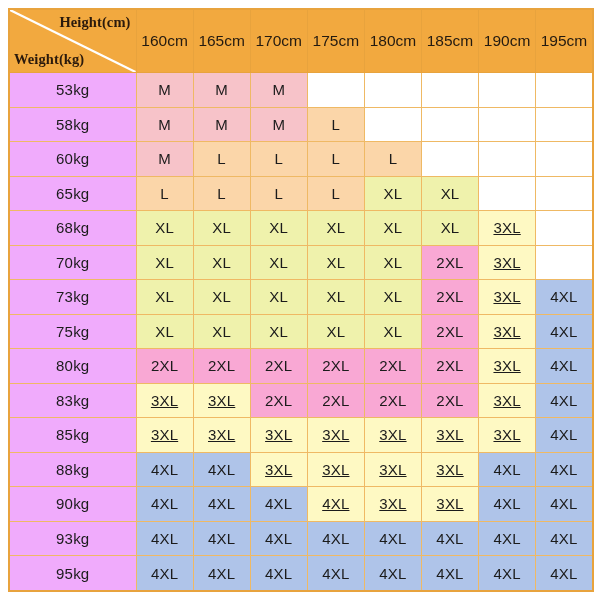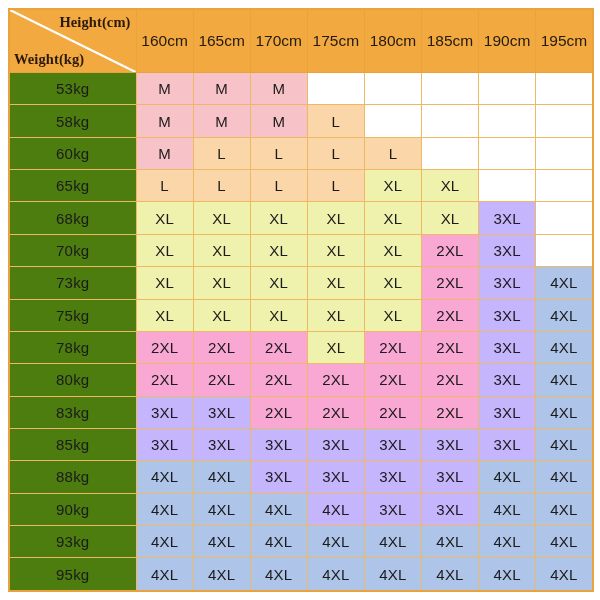--- a/index.html
+++ b/index.html
@@ -87,36 +87,36 @@
     right: 5px;
   }
   th.corner-cell .lbl-weight {
     bottom: 6px;
     left: 4px;
     margin-top: 36px;
   }
 
   
   td.weight-cell {
-    background: #4d7c0f;
+    background: #f0abfc;
     font-size: 15px;
     color: #181818;
     letter-spacing: 0.2px;
     text-align: center;
     padding-right: 6px;
   }
 
   
   td.sz { font-size: 14.5px; letter-spacing: 0.2px; }
   td.sz-empty { background: #ffffff; }
   td.sz-M   { background: #F7C3C9; color: #2a2020; }
   td.sz-L   { background: #FBD6A9; color: #2a2418; }
   td.sz-XL  { background: #EFF2AC; color: #24260f; }
   td.sz-2XL { background: #f9a8d4; color: #0f2b1c; }
-  td.sz-3XL { background: #c4b5fd; color: #11282a; }
+  td.sz-3XL { background: #fef9c3; color: #11282a; text-decoration: underline; }
   td.sz-4XL { background: #AFC4E9; color: #10192b; }
 </style>
 </head>
 <body>
 
 <div id="size-chart-wrap">
   <table class="size-chart">
     <colgroup>
       <col class="weight-col">
       <col class="h-col">
@@ -230,31 +230,20 @@
           <td class="sz sz-XL">XL</td>
           <td class="sz sz-XL">XL</td>
           <td class="sz sz-XL">XL</td>
           <td class="sz sz-XL">XL</td>
           <td class="sz sz-XL">XL</td>
           <td class="sz sz-2XL">2XL</td>
           <td class="sz sz-3XL">3XL</td>
           <td class="sz sz-4XL">4XL</td>
         </tr>
         <tr>
-          <td class="weight-cell">78kg</td>
-          <td class="sz sz-2XL">2XL</td>
-          <td class="sz sz-2XL">2XL</td>
-          <td class="sz sz-2XL">2XL</td>
-          <td class="sz sz-XL">XL</td>
-          <td class="sz sz-2XL">2XL</td>
-          <td class="sz sz-2XL">2XL</td>
-          <td class="sz sz-3XL">3XL</td>
-          <td class="sz sz-4XL">4XL</td>
-        </tr>
-        <tr>
           <td class="weight-cell">80kg</td>
           <td class="sz sz-2XL">2XL</td>
           <td class="sz sz-2XL">2XL</td>
           <td class="sz sz-2XL">2XL</td>
           <td class="sz sz-2XL">2XL</td>
           <td class="sz sz-2XL">2XL</td>
           <td class="sz sz-2XL">2XL</td>
           <td class="sz sz-3XL">3XL</td>
           <td class="sz sz-4XL">4XL</td>
         </tr>

